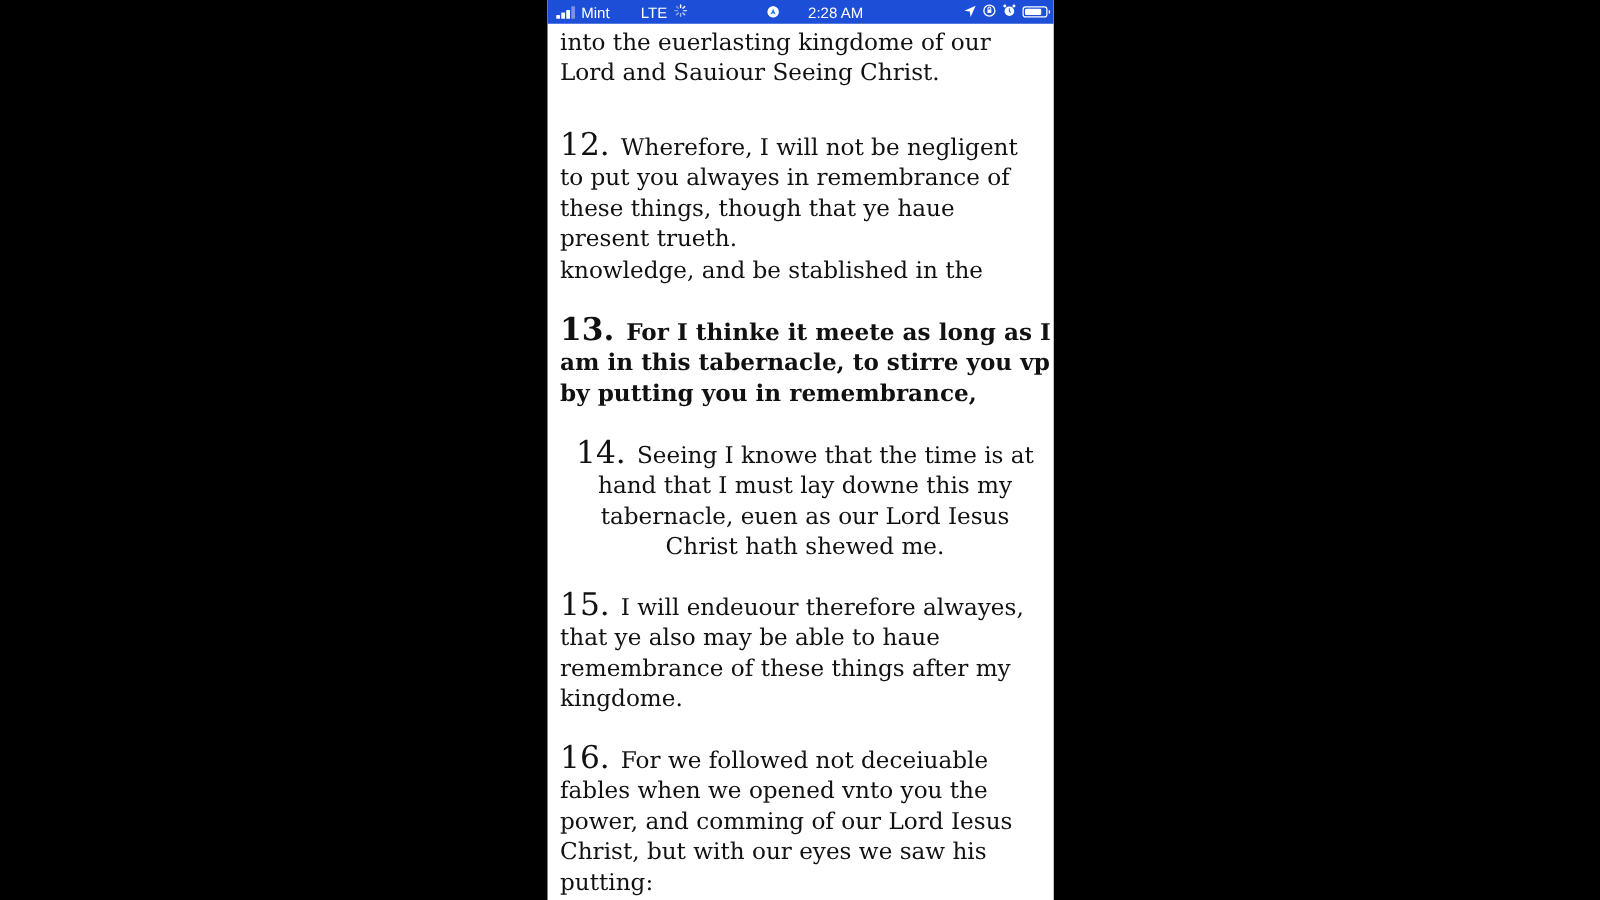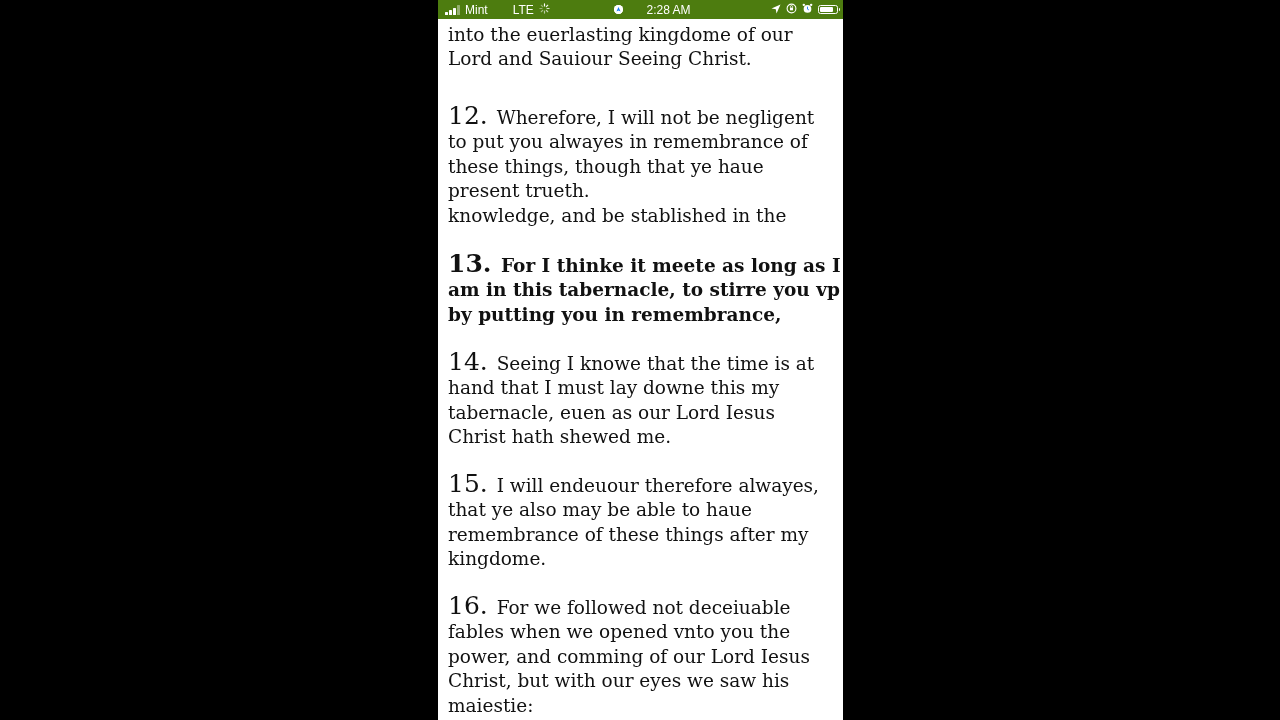--- a/index.html
+++ b/index.html
@@ -18,21 +18,21 @@
       height: 720px;
       background: #ffffff;
       overflow: hidden;
     }
     .status-bar {
       position: absolute;
       left: 0;
       top: 0;
       width: 405px;
       height: 19px;
-      background: #4d7c0f;
+      background: #1d4ed8;
       color: #ffffff;
       font-family: "Liberation Sans", sans-serif;
       font-size: 12px;
       z-index: 5;
     }
     .status-left {
       position: absolute;
       left: 7px;
       top: 2px;
       display: flex;
@@ -159,40 +159,40 @@
       <span class="line">present trueth.</span>
       <span class="line">knowledge, and be stablished in the</span>
     </div>
 
     <div class="verse" style="top:252px;font-weight:bold;">
       <span class="line"><span class="verse-num">13.</span> <span>For I thinke it meete as long as I</span></span>
       <span class="line">am in this tabernacle, to stirre you vp</span>
       <span class="line">by putting you in remembrance,</span>
     </div>
 
-    <div class="verse" style="top:350px;">
+    <div class="verse" style="top:350px;text-align:center;">
       <span class="line"><span class="verse-num">14.</span> <span>Seeing I knowe that the time is at</span></span>
       <span class="line">hand that I must lay downe this my</span>
       <span class="line">tabernacle, euen as our Lord Iesus</span>
       <span class="line">Christ hath shewed me.</span>
     </div>
 
     <div class="verse" style="top:472px;">
       <span class="line"><span class="verse-num">15.</span> <span>I will endeuour therefore alwayes,</span></span>
       <span class="line">that ye also may be able to haue</span>
       <span class="line">remembrance of these things after my</span>
       <span class="line">kingdome.</span>
     </div>
 
     <div class="verse" style="top:594px;">
       <span class="line"><span class="verse-num">16.</span> <span>For we followed not deceiuable</span></span>
       <span class="line">fables when we opened vnto you the</span>
       <span class="line">power, and comming of our Lord Iesus</span>
       <span class="line">Christ, but with our eyes we saw his</span>
-      <span class="line">maiestie:</span>
+      <span class="line">putting:</span>
     </div>
   </div>
 
   <div class="status-bar">
     <div class="status-left">
       <span class="signal">
         <span style="height:3px"></span>
         <span style="height:5px"></span>
         <span style="height:7px"></span>
         <span class="dim" style="height:10px"></span>

